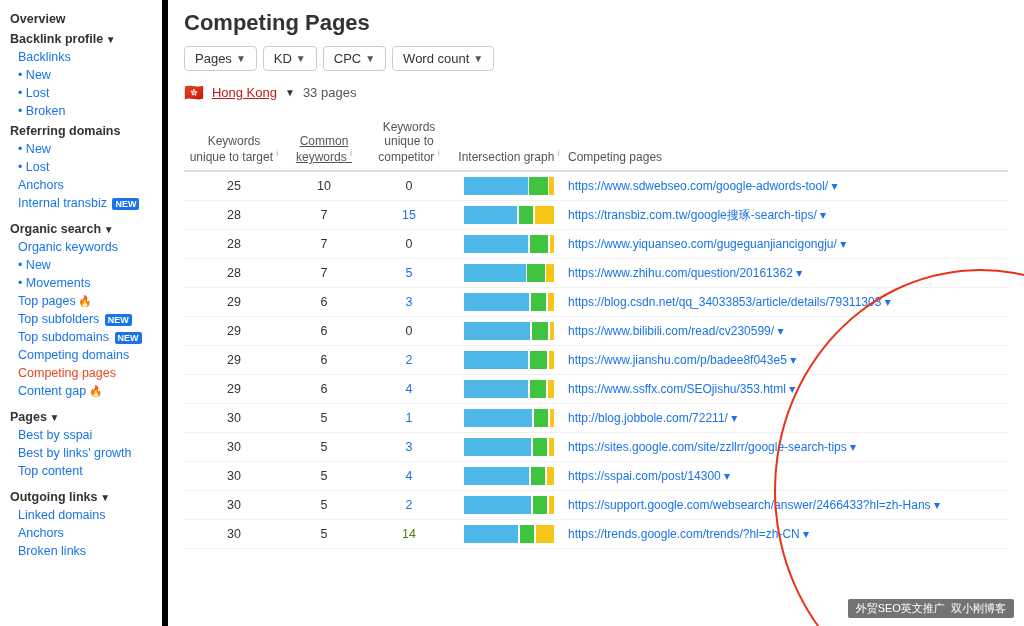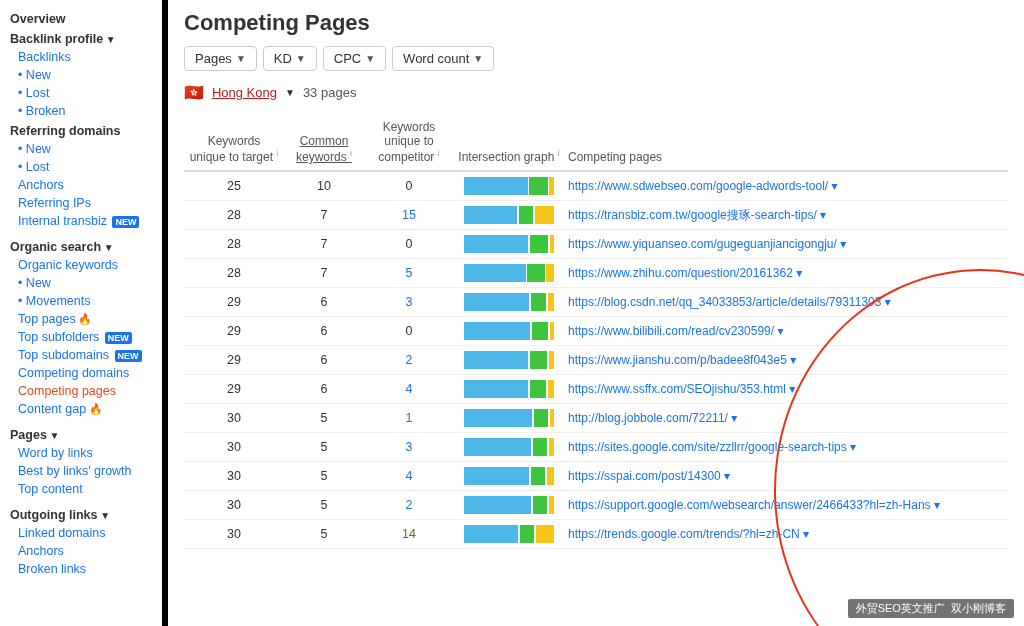--- a/index.html
+++ b/index.html
@@ -183,21 +183,20 @@
   <div class="sidebar-section-title">Overview</div>
   <div class="sidebar-section-title with-arrow">Backlink profile</div>
   <div class="sidebar-item">Backlinks</div>
   <div class="sidebar-item bullet">New</div>
   <div class="sidebar-item bullet">Lost</div>
   <div class="sidebar-item bullet">Broken</div>
   <div class="sidebar-section-title">Referring domains</div>
   <div class="sidebar-item bullet">New</div>
   <div class="sidebar-item bullet">Lost</div>
   <div class="sidebar-item">Anchors</div>
-  <div class="sidebar-item">Referring IPs</div>
   <div class="sidebar-item">
     <span>Internal transbiz</span>
     <span class="sidebar-badge">NEW</span>
   </div>
   <div class="sidebar-divider"></div>
   <div class="sidebar-section-title with-arrow">Organic search</div>
   <div class="sidebar-item">Organic keywords</div>
   <div class="sidebar-item bullet">New</div>
   <div class="sidebar-item bullet">Movements</div>
   <div class="sidebar-item sidebar-fire">Top pages</div>
@@ -207,21 +206,21 @@
   </div>
   <div class="sidebar-item">
     <span>Top subdomains</span>
     <span class="sidebar-badge">NEW</span>
   </div>
   <div class="sidebar-item">Competing domains</div>
   <div class="sidebar-item active">Competing pages</div>
   <div class="sidebar-item sidebar-fire">Content gap</div>
   <div class="sidebar-divider"></div>
   <div class="sidebar-section-title with-arrow">Pages</div>
-  <div class="sidebar-item">Word by links</div>
+  <div class="sidebar-item">Best by sspai</div>
   <div class="sidebar-item">Best by links' growth</div>
   <div class="sidebar-item">Top content</div>
   <div class="sidebar-divider"></div>
   <div class="sidebar-section-title with-arrow">Outgoing links</div>
   <div class="sidebar-item">Linked domains</div>
   <div class="sidebar-item">Anchors</div>
   <div class="sidebar-item">Broken links</div>
 </div>
 
 <div id="main">

